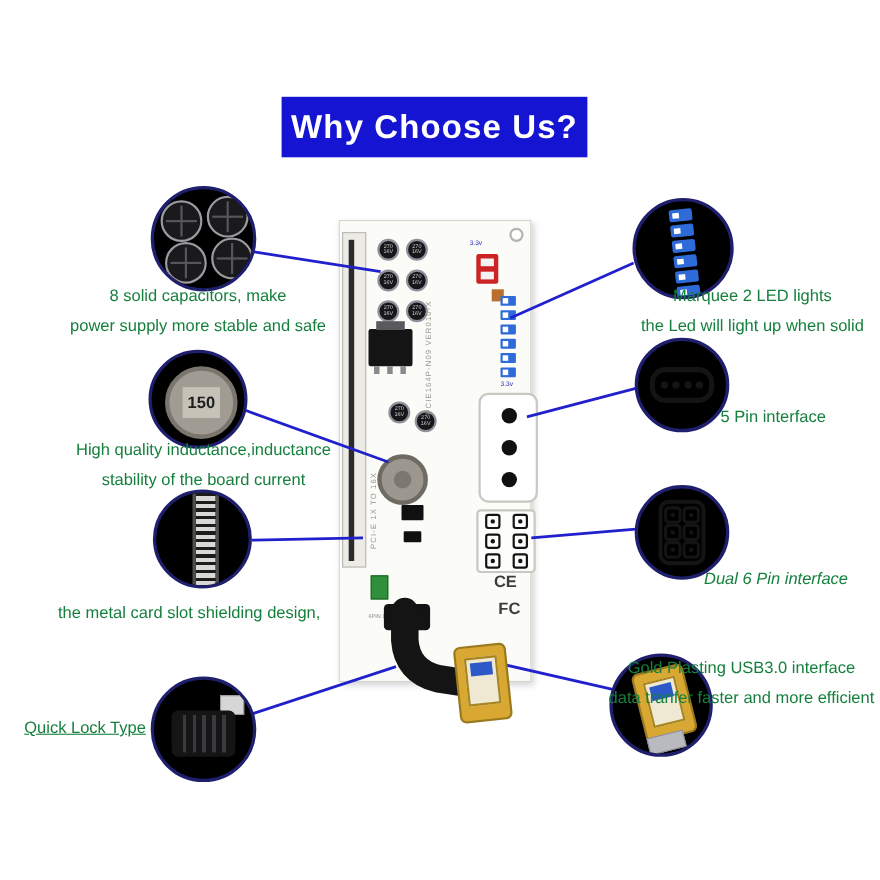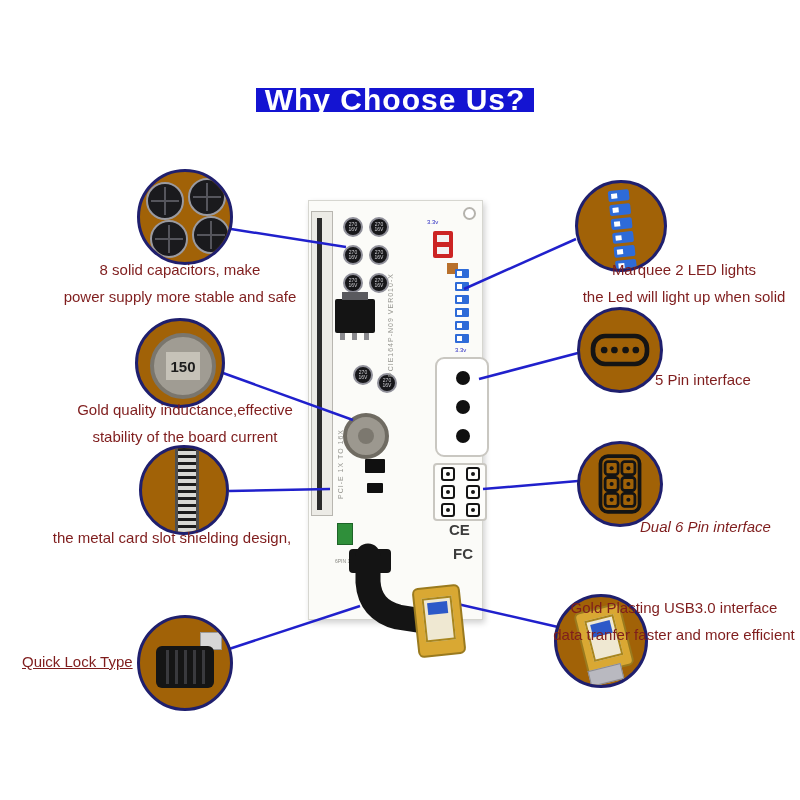--- a/index.html
+++ b/index.html
@@ -4,21 +4,21 @@
 <style>
   * { margin:0; padding:0; box-sizing:border-box; }
   body { background:#ffffff; }
   .canvas {
     position:relative; width:800px; height:800px; background:#ffffff;
     font-family:"Liberation Sans", sans-serif; overflow:hidden;
   }
   .lines-svg { position:absolute; left:0; top:0; width:800px; height:800px; pointer-events:none; }
 
   .title-banner {
-    position:absolute; left:256px; top:88px; width:278px; height:24px;
+    position:absolute; left:256px; top:88px; width:278px; height:55px;
     background:#1414d2; color:#ffffff; display:flex; align-items:center; justify-content:center;
     font-size:30px; font-weight:bold; letter-spacing:1px;
   }
 
   
   .board {
     position:absolute; left:308px; top:200px; width:175px; height:420px;
     background:#fbfbf8; border:1px solid #d6d6d0; box-shadow:2px 3px 6px rgba(0,0,0,0.18);
   }
   .slot { position:absolute; left:2px; top:10px; width:22px; height:305px; background:#ecebe6; border:1px solid #b8b6b0; }
@@ -53,21 +53,21 @@
   .screw-hole { position:absolute; left:154px; top:6px; width:13px; height:13px; border-radius:50%; background:#ffffff; border:2px solid #b5b3ad; }
 
   .usb-port {
     position:absolute; left:415px; top:586px; width:48px; height:70px;
     background:#d9a833; border:2px solid #9a7a1e; border-radius:6px; transform:rotate(-6deg);
   }
   .usb-port .cavity { margin:9px auto 0; width:30px; height:44px; background:#efe8d2; border:2px solid #a8861f; }
   .usb-port .tongue { height:12px; background:#2d59c8; margin:3px; }
 
   
-  .circle { position:absolute; border-radius:50%; border:3px solid #1f1f6e; background:#a16207; overflow:hidden; }
+  .circle { position:absolute; border-radius:50%; border:3px solid #1f1f6e; background:#000000; overflow:hidden; }
   .capzoom { position:absolute; width:38px; height:38px; border-radius:50%; background:#1a1a1d; border:2px solid #9a9aa0; }
   .capzoom::before { content:""; position:absolute; left:50%; top:3px; bottom:3px; width:2px; background:#55555c; transform:translateX(-50%); }
   .capzoom::after  { content:""; position:absolute; top:50%; left:3px; right:3px; height:2px; background:#55555c; transform:translateY(-50%); }
   .indzoom { position:absolute; left:12px; top:12px; width:66px; height:66px; border-radius:50%; background:#a09c93; border:4px solid #7a766d; }
   .indzoom .label { position:absolute; left:50%; top:50%; transform:translate(-50%,-50%); width:34px; height:28px;
                     background:#c6c2b8; display:flex; align-items:center; justify-content:center;
                     font-size:15px; font-weight:bold; color:#1d1d1d; }
   .slotzoom { position:absolute; left:33px; top:0; width:24px; height:100%;
               background:repeating-linear-gradient(180deg,#1c1c1c 0 3px,#d8d8d4 3px 7px);
               border-left:3px solid #4f4f4f; border-right:3px solid #4f4f4f; }
@@ -79,21 +79,21 @@
   .ledzoom-wrap { position:absolute; left:34px; top:7px; transform:rotate(-6deg); }
   .ledzoom { position:relative; width:21px; height:11px; background:#2e6bd8; border-radius:2px; margin-bottom:3px; }
   .ledzoom::before { content:""; position:absolute; left:3px; top:3px; width:6px; height:5px; background:#ffffff; }
   .usbzoom { position:absolute; left:23px; top:10px; width:48px; height:64px; background:#d9a833;
              border:2px solid #9a7a1e; border-radius:6px; transform:rotate(-14deg); }
   .usbzoom .cavity { margin:8px auto 0; width:30px; height:42px; background:#efe8d2; border:2px solid #a8861f; }
   .usbzoom .tongue { height:13px; background:#2d59c8; margin:3px; }
   .usbzoom-base { position:absolute; left:32px; top:70px; width:34px; height:16px; background:#b9b9c0; border:1px solid #8a8a90; transform:rotate(-14deg); }
 
   
-  .caption { position:absolute; color:#7f1d1d; font-size:15px; line-height:27px; text-align:center; }
+  .caption { position:absolute; color:#15803d; font-size:15px; line-height:27px; text-align:center; }
   .caption.left-align { text-align:left; }
 </style>
 </head>
 <body>
 
 <div class="canvas">
 
   <div class="board">
     <div class="slot">
         <div class="groove"></div>
@@ -266,25 +266,25 @@
     </div>
     <div class="usbzoom-base"></div>
   </div>
 
   <div class="caption" style="left:30px; top:256px; width:300px;">
     <div>8 solid capacitors, make</div>
     <div>power supply more  stable and safe</div>
   </div>
 
   <div class="caption" style="left:30px; top:396px; width:310px;">
-    <div>Gold quality inductance,effective</div>
+    <div>High quality inductance,inductance</div>
     <div>stability of the board current</div>
   </div>
 
-  <div class="caption" style="left:22px; top:524px; width:300px;">
+  <div class="caption" style="left:22px; top:544px; width:300px;">
     <div>the metal card slot shielding design,</div>
   </div>
 
   <div class="caption left-align" style="left:22px; top:648px; width:120px;text-decoration:underline;">
     <div>Quick Lock Type</div>
   </div>
 
   <div class="caption" style="left:570px; top:256px; width:228px;">
     <div>Marquee 2 LED lights</div>
     <div>the Led will light up when solid</div>

